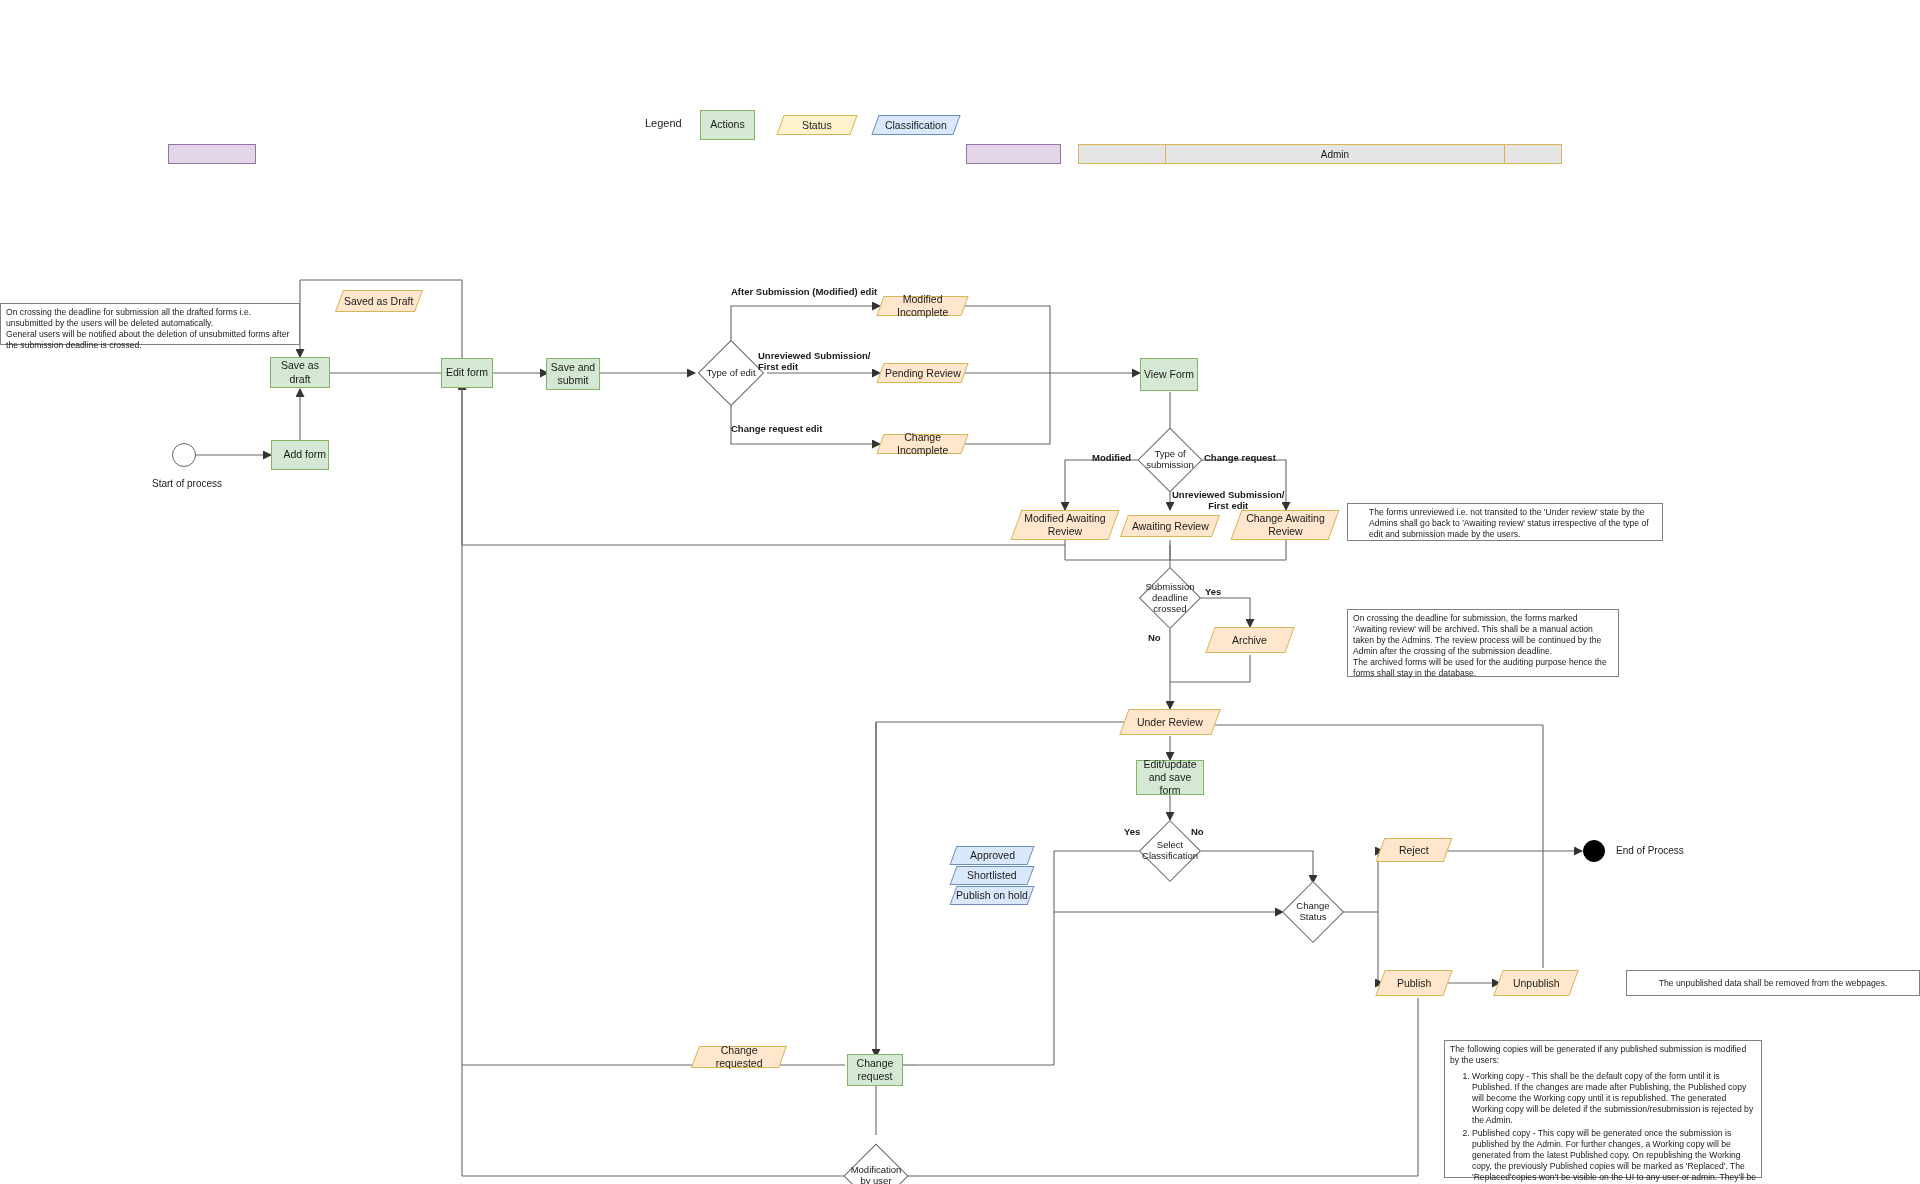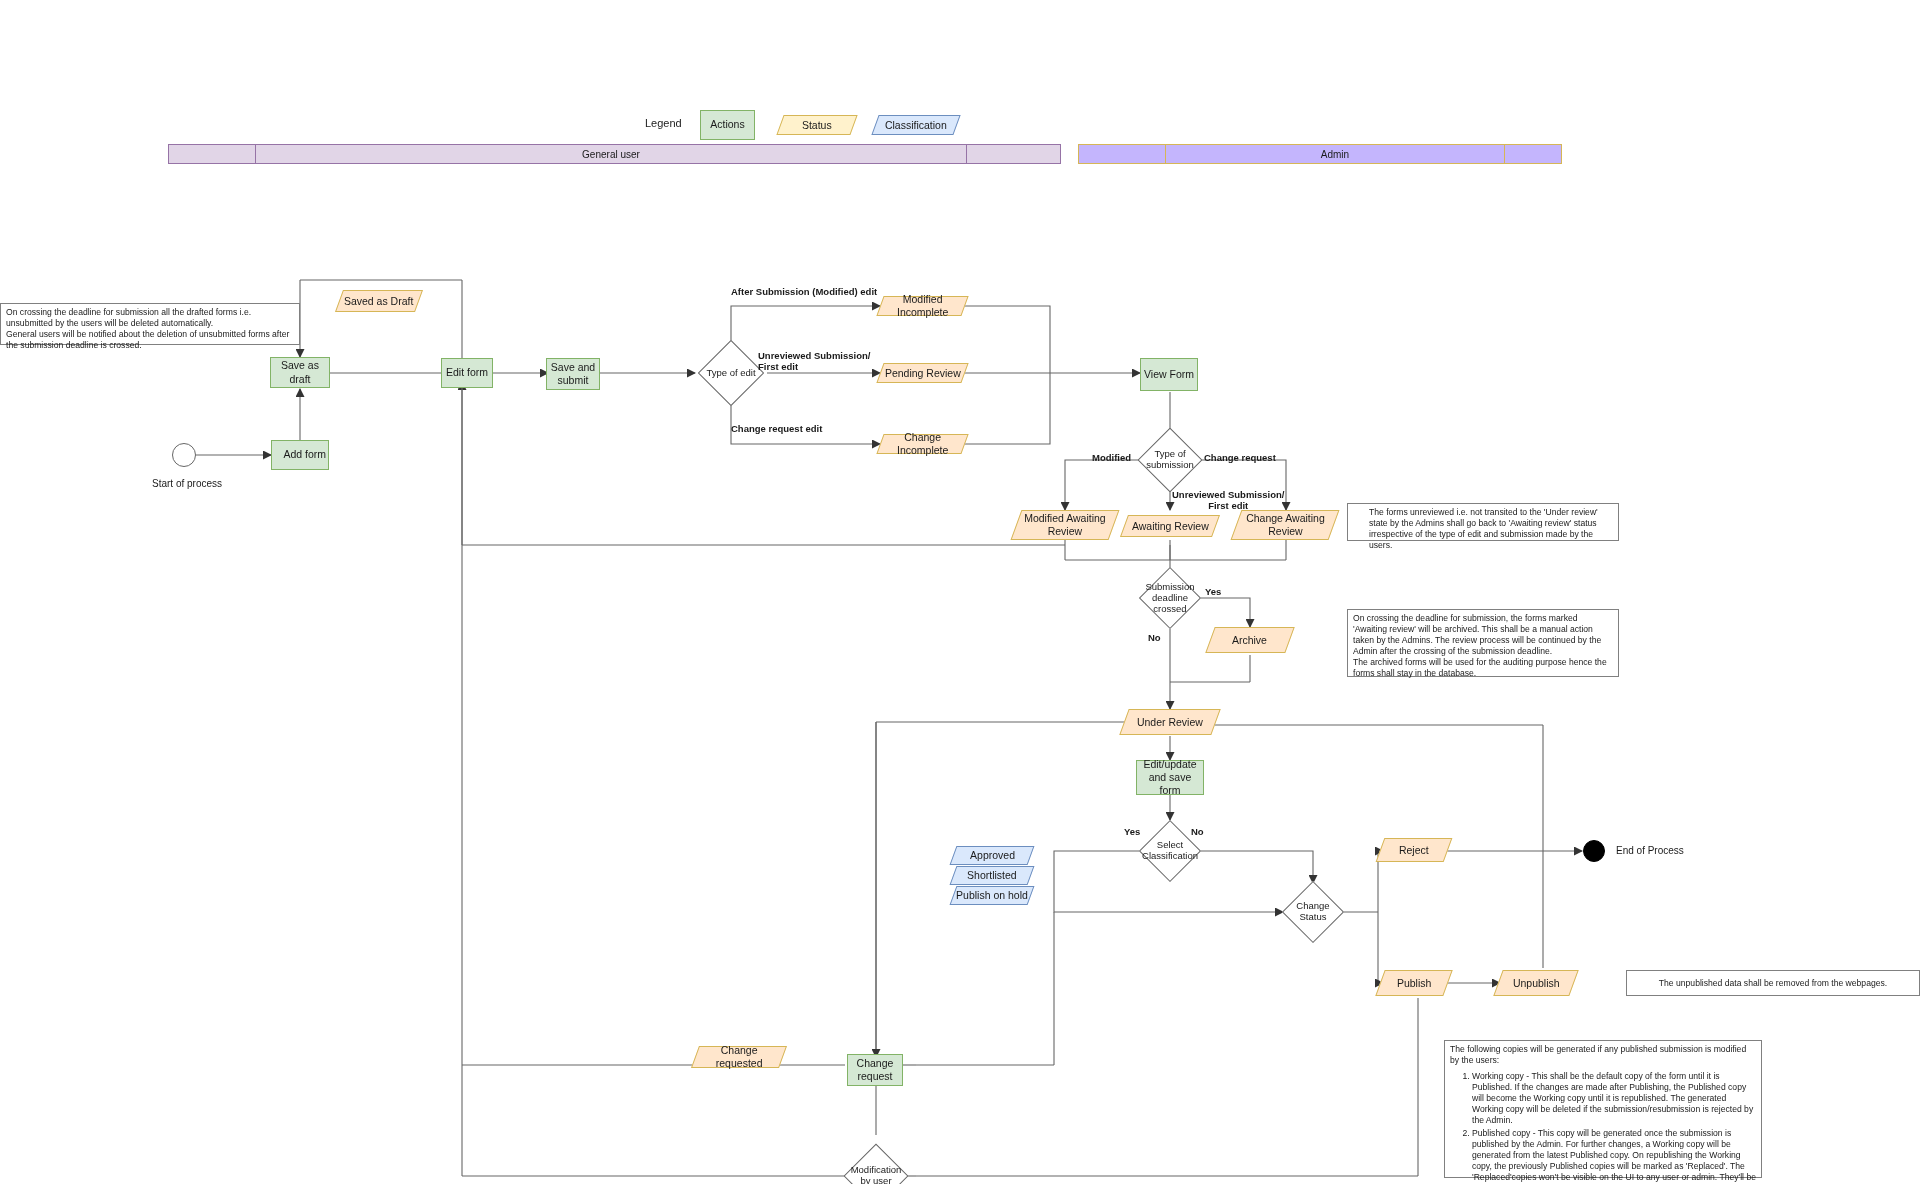--- a/index.html
+++ b/index.html
@@ -154,21 +154,21 @@
   
   .lane {
     border: 1px solid #9673a6;
     background: #e1d5e7;
     display: flex; align-items: center; justify-content: center;
     font-size: 10px;
     color: #1a1a1a;
   }
   .lane-admin {
     border: 1px solid #d6b656;
-    background: #c4b5fd;
+    background: #e5e5e5;
   }
 
   
   #edges { position: absolute; left: 0; top: 0; }
 </style>
 </head>
 <body>
 
 <div id="canvas">
 
@@ -181,23 +181,20 @@
 
   <div class="abs status-par legend-status" style="left:780px; top:115px; width:74px; height:20px;">
     <span>Status</span>
   </div>
 
   <div class="abs class-par legend-class" style="left:875px; top:115px; width:82px; height:20px;">
     <span>Classification</span>
   </div>
 
   <div class="abs lane" style="left:168px; top:144px; width:88px; height:20px;"></div>
-  <div class="abs lane" style="left:255px; top:144px; width:712px; height:20px;">
-    <span>General user</span>
-  </div>
   <div class="abs lane" style="left:966px; top:144px; width:95px; height:20px;"></div>
 
   <div class="abs lane lane-admin" style="left:1078px; top:144px; width:88px; height:20px;"></div>
   <div class="abs lane lane-admin" style="left:1165px; top:144px; width:340px; height:20px;">
     <span>Admin</span>
   </div>
   <div class="abs lane lane-admin" style="left:1504px; top:144px; width:58px; height:20px;"></div>
 
   <svg id="edges" width="1920" height="1184">
     <defs>
@@ -378,21 +375,21 @@
 
   <div class="abs status-par" style="left:1124px; top:515px; width:92px; height:22px;">
     <span>Awaiting Review</span>
   </div>
 
   <div class="abs status-par" style="left:1236px; top:510px; width:98px; height:30px;">
     <span style="white-space:pre-line;">Change Awaiting
 Review</span>
   </div>
 
-  <div class="abs note-box" style="left:1347px; top:503px; width:272px; height:38px;padding-left:21px;">
+  <div class="abs note-box" style="left:1347px; top:503px; width:316px; height:38px;padding-left:21px;">
     <span>The forms unreviewed i.e. not transited to the 'Under review' state by the Admins shall go back to 'Awaiting review' status irrespective of the type of edit and submission made by the users.</span>
   </div>
 
   <div class="diamond-wrap" style="left:1130px; top:567px; width:80px; height:62px;">
     <div class="diamond-shape" style="width:42px; height:42px;"></div>
     <div class="diamond-text" style="white-space:pre-line;">Submission
 deadline
 crossed</div>
   </div>
 

